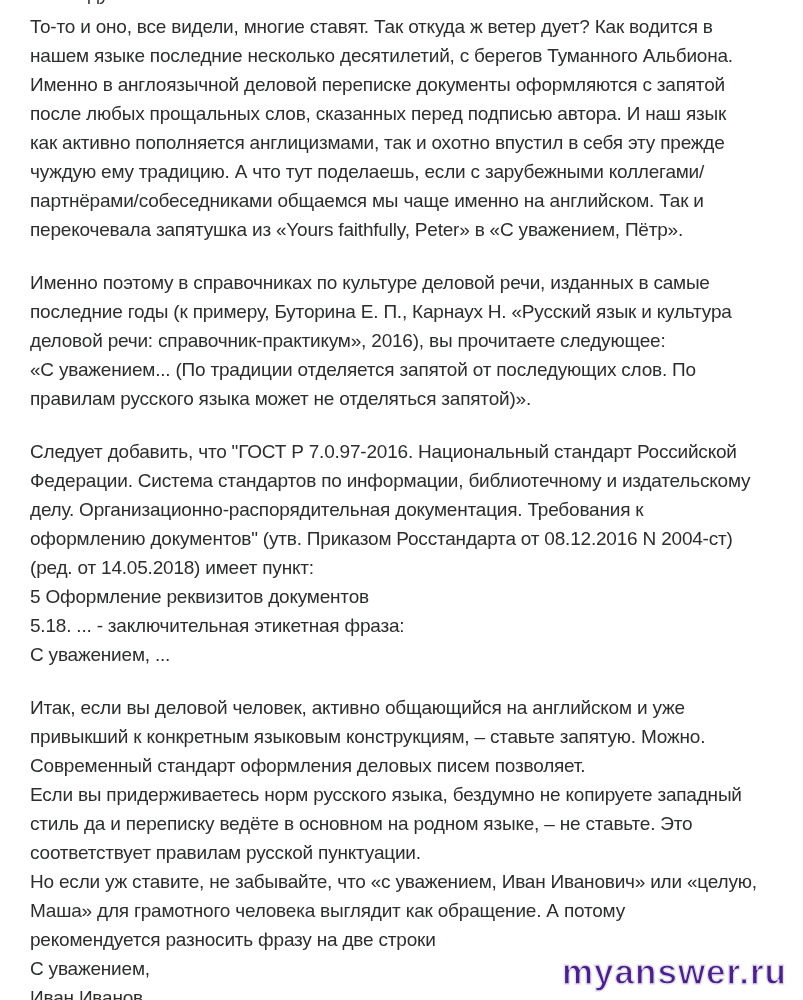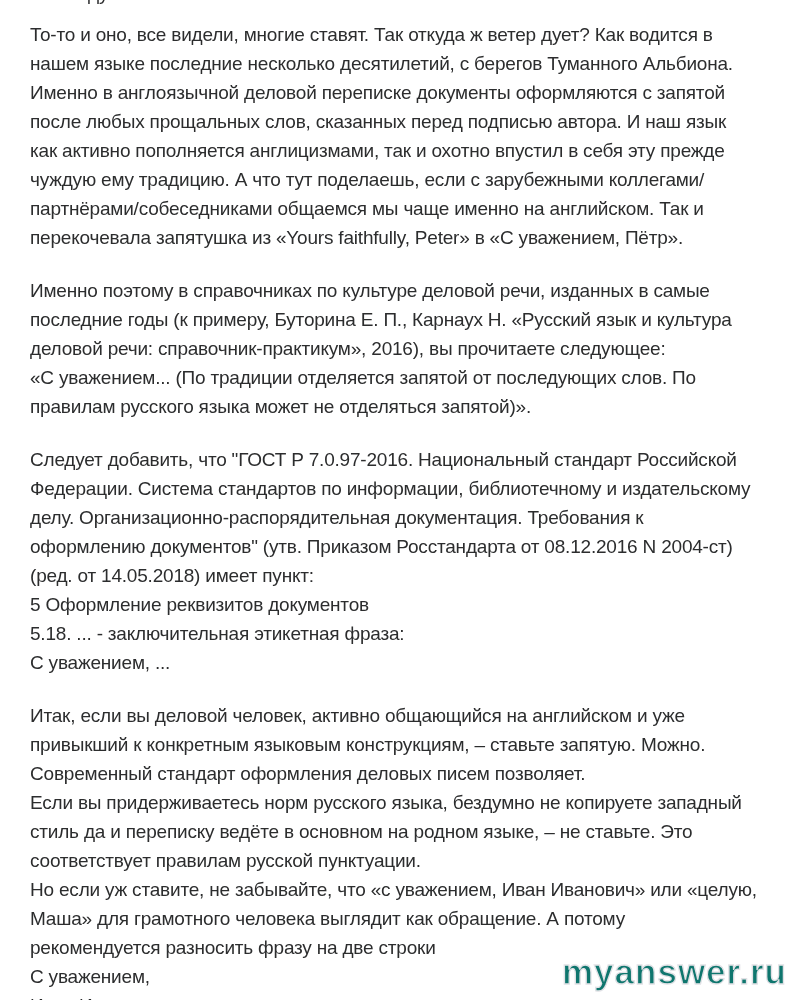--- a/index.html
+++ b/index.html
@@ -19,21 +19,21 @@
     left: 30px;
     top: 8px;
     width: 750px;
     color: #2c2d2e;
     font-size: 19px;
     line-height: 29px;
     letter-spacing: -0.2px;
   }
   .para {
     white-space: pre-line;
-    margin: 12px 0 24px 0;
+    margin: 4px 0 24px 0;
     padding: 0;
   }
   
   .cutoff {
     position: absolute;
     left: 88px;
     top: 0;
     height: 6px;
     width: 60px;
     overflow: hidden;
@@ -44,21 +44,21 @@
     font-size: 19px;
     color: #2c2d2e;
   }
   .watermark {
     position: absolute;
     right: 16px;
     bottom: 8px;
     font-size: 35px;
     font-weight: bold;
     letter-spacing: 1px;
-    color: #0f766e;
+    color: #4c1d95;
     -webkit-text-stroke: 1.3px #e2e2e6;
     text-shadow: 0 0 1px #ececef;
     user-select: none;
   }
 </style>
 </head>
 <body>
 
 <div class="cutoff">
   <span>ду</span>

